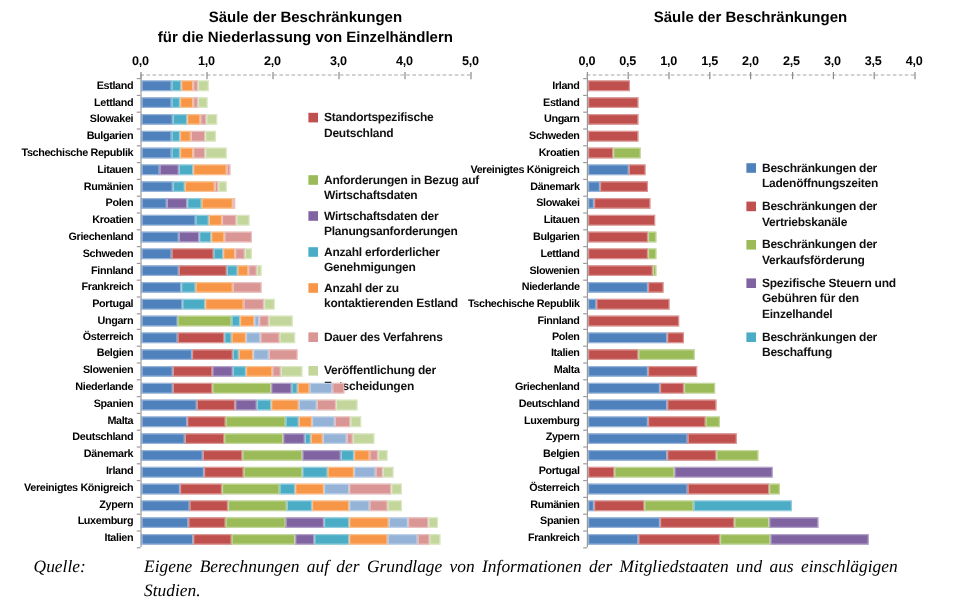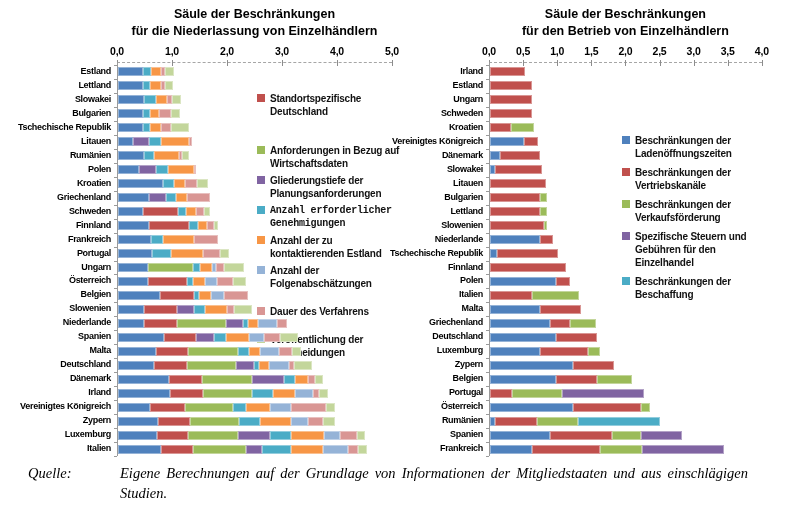--- a/index.html
+++ b/index.html
@@ -37,33 +37,29 @@
         <div class="legend-item" style="margin-top: 4px;">
           <div class="legend-swatch" style="background: rgb(192, 80, 77);"></div>
           <div>Standortspezifische Deutschland</div>
         </div>
         <div class="legend-item" style="margin-top: 26px;">
           <div class="legend-swatch" style="background: rgb(155, 187, 89);"></div>
           <div>Anforderungen in Bezug auf Wirtschaftsdaten</div>
         </div>
         <div class="legend-item" style="margin-top: 4px;">
           <div class="legend-swatch" style="background: rgb(128, 100, 162);"></div>
-          <div>Gliederungstiefe der Planungsanforderungen</div>
-        </div>
-        <div class="legend-item" style="margin-top: 4px; font-family: Liberation Mono, monospace;">
+          <div>Wirtschaftsdaten der Planungsanforderungen</div>
+        </div>
+        <div class="legend-item" style="margin-top: 4px;">
           <div class="legend-swatch" style="background: rgb(75, 172, 198);"></div>
           <div>Anzahl erforderlicher Genehmigungen</div>
         </div>
         <div class="legend-item" style="margin-top: 4px;">
           <div class="legend-swatch" style="background: rgb(247, 150, 70);"></div>
           <div>Anzahl der zu kontaktierenden Estland</div>
-        </div>
-        <div class="legend-item" style="margin-top: 4px;">
-          <div class="legend-swatch" style="background: rgb(149, 179, 215);"></div>
-          <div>Anzahl der Folgenabschätzungen</div>
         </div>
         <div class="legend-item" style="margin-top: 15px;">
           <div class="legend-swatch" style="background: rgb(217, 150, 148);"></div>
           <div>Dauer des Verfahrens</div>
         </div>
         <div class="legend-item" style="margin-top: 15px;">
           <div class="legend-swatch" style="background: rgb(195, 214, 155);"></div>
           <div>Veröffentlichung der Entscheidungen</div>
         </div>
       </div>
@@ -399,21 +395,20 @@
           <div class="legend-swatch" style="background: rgb(128, 100, 162);"></div>
           <div>Spezifische Steuern und Gebühren für den Einzelhandel</div>
         </div>
         <div class="legend-item" style="margin-top: 6px;">
           <div class="legend-swatch" style="background: rgb(75, 172, 198);"></div>
           <div>Beschränkungen der Beschaffung</div>
         </div>
       </div>
   <div class="chart-title" style="left: 219.4px; top: 6px;">
         <div>Säule der Beschränkungen</div>
-        <div>für den Betrieb von Einzelhändlern</div>
       </div>
       <div class="axis-top" style="left: 83px; top: 62px; width: 272.8px;"></div>
       <div class="tick-major" style="left: 83px; top: 60px;"></div>
       <div class="tick-label" style="left: 66px; top: 45px;">0,0</div>
       <div class="tick-major" style="left: 117.1px; top: 60px;"></div>
       <div class="tick-label" style="left: 100.1px; top: 45px;">0,5</div>
       <div class="tick-major" style="left: 151.2px; top: 60px;"></div>
       <div class="tick-label" style="left: 134.2px; top: 45px;">1,0</div>
       <div class="tick-major" style="left: 185.3px; top: 60px;"></div>
       <div class="tick-label" style="left: 168.3px; top: 45px;">1,5</div>

